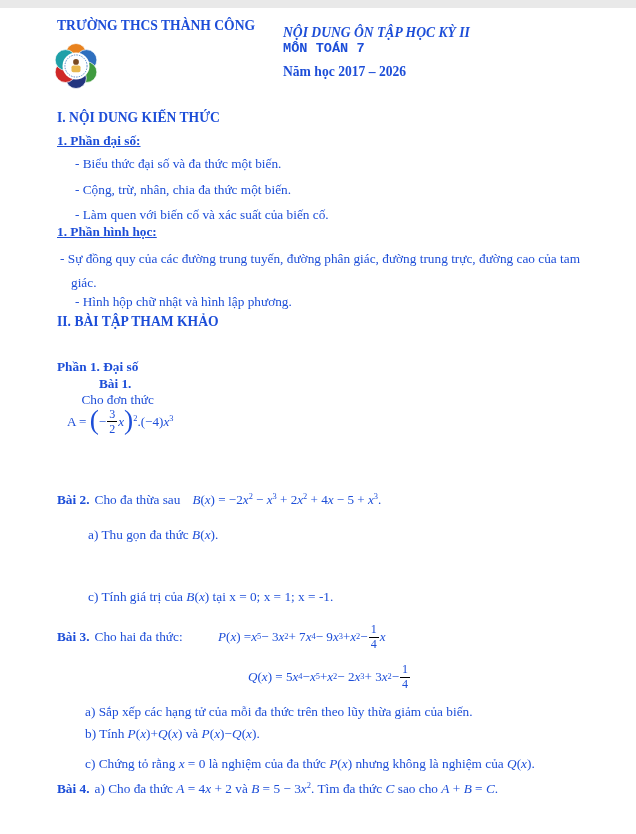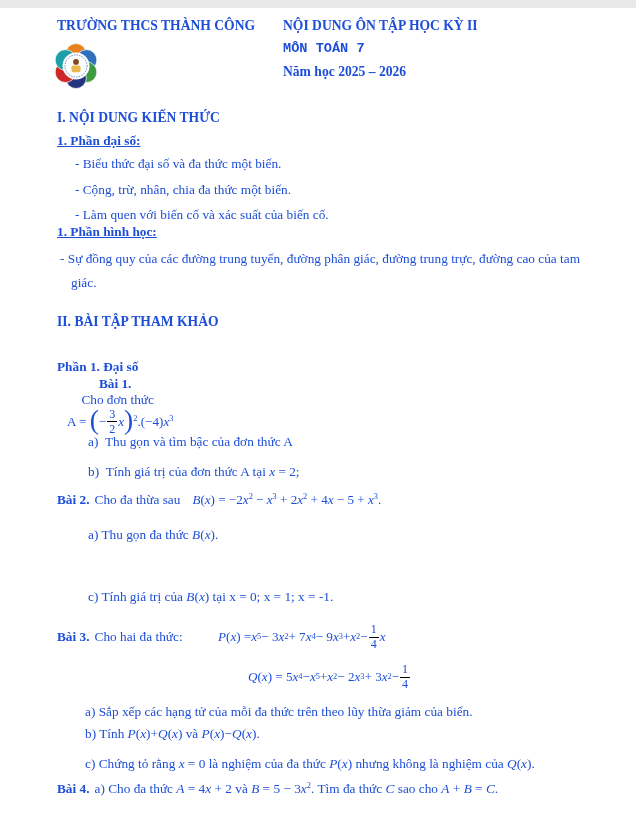--- a/index.html
+++ b/index.html
@@ -42,44 +42,43 @@
     <circle cx="41.7" cy="36.8" r="11.5" stroke="#fff" stroke-width="0.8" fill="#3f9b3f"></circle>
     <circle cx="30" cy="43.5" r="11.5" stroke="#fff" stroke-width="0.8" fill="#23357f"></circle>
     <circle cx="18.3" cy="36.8" r="11.5" stroke="#fff" stroke-width="0.8" fill="#cf2727"></circle>
     <circle cx="18.3" cy="23.3" r="11.5" stroke="#fff" stroke-width="0.8" fill="#1fa0a8"></circle>
     <circle cx="30" cy="30" r="15" fill="#ffffff"></circle>
     <circle cx="30" cy="30" r="12.3" fill="none" stroke-width="0.9" stroke-dasharray="1.6 1.3" stroke="#2f6fbe"></circle>
     <circle cx="30" cy="25.5" r="3.2" fill="#7a4a21"></circle>
     <rect x="25" y="29.5" width="10" height="7.5" rx="2" fill="#e9b84e"></rect>
   </svg>
 
-  <div class="line hd" style="left:283px;top:9px;">NỘI DUNG ÔN TẬP HỌC KỲ II</div>
+  <div class="line hd" style="left:283px;top:16px;font-style:italic;">NỘI DUNG ÔN TẬP HỌC KỲ II</div>
   <div class="line hd" style="left:283px;top:32px;font-family:Liberation Mono, monospace;">MÔN TOÁN 7</div>
-  <div class="line hd" style="left:283px;top:55px;">Năm học 2025 – 2026</div>
+  <div class="line hd" style="left:283px;top:55px;">Năm học 2017 – 2026</div>
 
   <div class="line hd" style="left:57px;top:101px;">I. NỘI DUNG KIẾN THỨC</div>
   <div class="line b ul" style="left:57px;top:124px;">1. Phần đại số:</div>
 
   <div class="line" style="left:75px;top:147px;">- Biểu thức đại số và đa thức một biến.</div>
   <div class="line" style="left:75px;top:173px;">- Cộng, trừ, nhân, chia đa thức một biến.</div>
   <div class="line" style="left:75px;top:198px;">- Làm quen với biến cố và xác suất của biến cố.</div>
 
   <div class="line b ul" style="left:57px;top:215px;">1. Phần hình học:</div>
   <div class="line wrap hang" style="left:60px;top:239px;width:526px;">- Sự đồng quy của các đường trung tuyến, đường phân giác, đường trung trực, đường cao của tam giác.</div>
+  <div class="line" style="left:75px;top:285px;">- Hình hộp chữ nhật và hình lập phương.</div>
 
   <div class="line hd" style="left:57px;top:305px;">II. BÀI TẬP THAM KHẢO</div>
   <div class="line b" style="left:57px;top:350px;">Phần 1. Đại số</div>
 
   <div class="prob-row" style="left:57px;top:368px;height:44px;flex-direction:column;">
     <span class="b">Bài 1.</span>
     <span style="margin-left:5px;">Cho đơn thức</span>
     <span class="formula" style="margin-left:10px;">A = <span class="bigp">(</span>−<span class="frac"><span class="fn">3</span><span class="fd">2</span></span><i>x</i><span class="bigp">)</span><sup>2</sup>.(−4)<i>x</i><sup>3</sup></span>
   </div>
-  <div class="line" style="left:88px;top:425px;">a) &nbsp;Thu gọn và tìm bậc của đơn thức A</div>
-  <div class="line" style="left:88px;top:455px;">b) &nbsp;Tính giá trị của đơn thức A tại <i>x</i> = 2;</div>
 
   <div class="prob-row" style="left:57px;top:483px;height:18px;">
     <span class="b">Bài 2.</span>
     <span style="margin-left:5px;">Cho đa thừa sau</span>
     <span class="formula" style="margin-left:12px;"><i>B</i>(<i>x</i>) = −2<i>x</i><sup>2</sup> − <i>x</i><sup>3</sup> + 2<i>x</i><sup>2</sup> + 4<i>x</i> − 5 + <i>x</i><sup>3</sup>.</span>
   </div>
   <div class="line" style="left:88px;top:518px;">a) Thu gọn đa thức <i>B</i>(<i>x</i>).</div>
   <div class="line" style="left:88px;top:580px;">c) Tính giá trị của <i>B</i>(<i>x</i>) tại x = 0; x = 1; x = -1.</div>
 
   <div class="prob-row" style="left:57px;top:620px;height:18px;">

